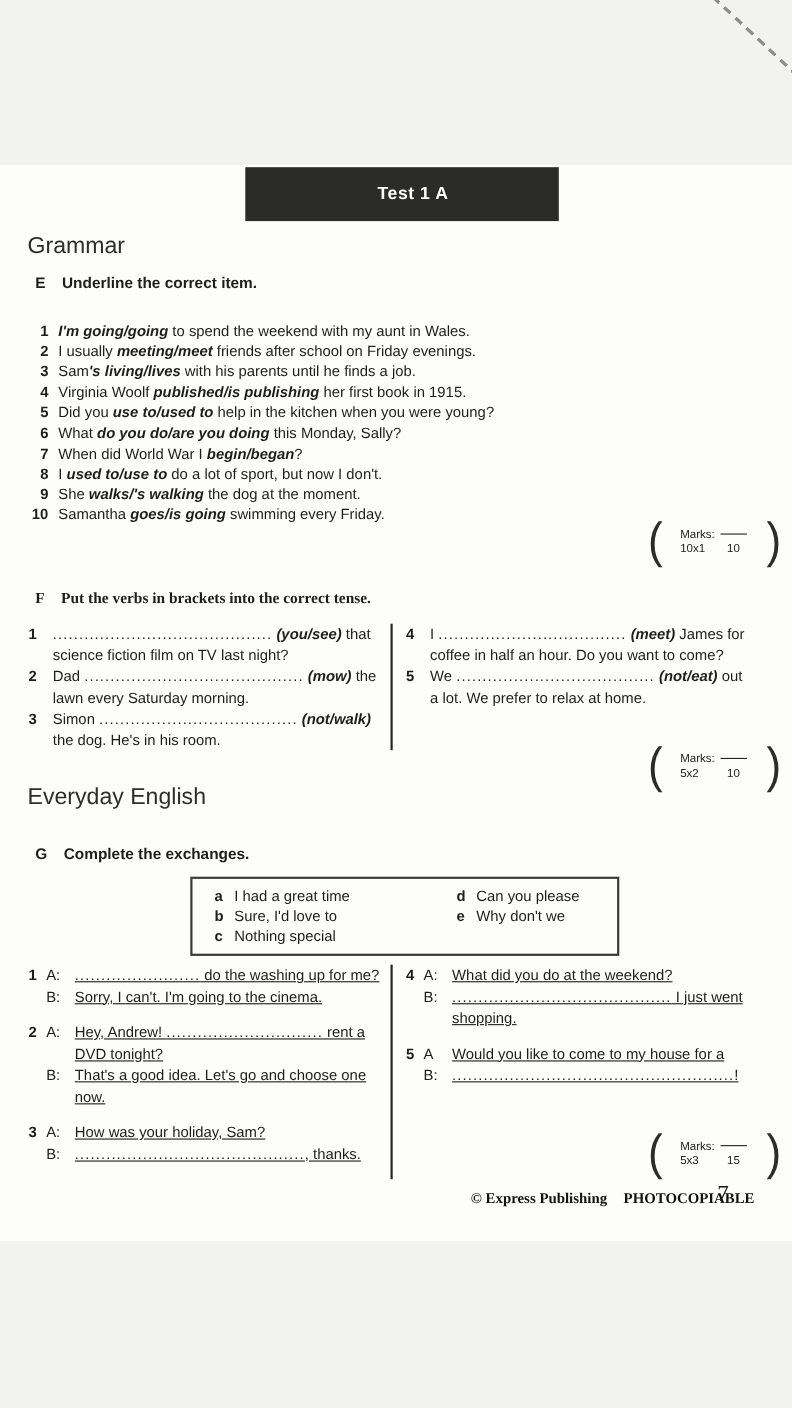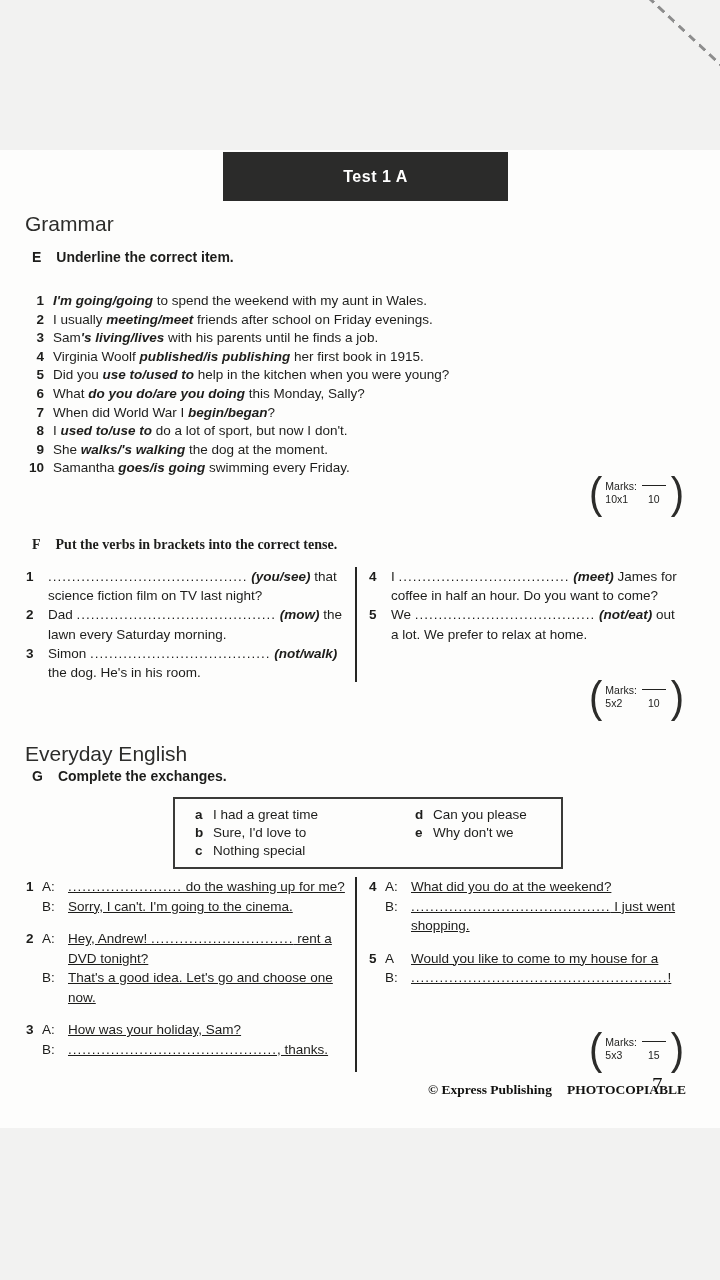--- a/index.html
+++ b/index.html
@@ -43,21 +43,21 @@
   .opt-box{position:absolute;left:173px;top:647px;width:390px;height:72px;
            border:2px solid #3a3a38;box-sizing:border-box;display:flex;
            padding:7px 0 0 20px;font-size:13.5px;line-height:18px;background:#fdfdfc;}
   .opt-col1{width:220px;}
   .opt-row{display:flex;}
   .opt-letter{width:18px;font-weight:bold;flex:none;}
 
   .marks{position:absolute;display:flex;align-items:center;}
   .paren{font-size:40px;font-weight:400;color:#2c2c2a;line-height:1;transform:scaleY(1.12);}
   .marks-grid{display:grid;grid-template-columns:auto 26px;column-gap:5px;row-gap:1px;
-              font-size:10.5px;color:#222220;margin:0 3px;align-items:center;}
+              font-size:10.5px;color:#222220;margin:0 16px;align-items:center;}
   .m-line{height:1.5px;background:#222220;width:24px;align-self:center;}
   .m-total{text-align:center;width:24px;}
 
   .footer-text{position:absolute;left:428px;top:932px;font-family:"Liberation Serif",serif;
                font-weight:bold;font-size:13.5px;color:#121210;}
   .footer-text .photoc{margin-left:15px;}
   .page-num{position:absolute;left:652px;top:923px;font-family:"Liberation Serif",serif;
             font-size:21px;color:#121210;}
 </style>
 </head>
@@ -182,21 +182,21 @@
       <span class="paren">(</span>
       <div class="marks-grid">
         <span class="m-label">Marks:</span>
         <span class="m-line"></span>
         <span class="m-calc">5x2</span>
         <span class="m-total">10</span>
       </div>
       <span class="paren">)</span>
     </div>
 
-    <div class="h1" style="top:592px;">Everyday English</div>
+    <div class="h1" style="top:563px;">Everyday English</div>
 
     <div class="ex-header" style="top:618px;">
       <span class="ex-letter">G</span><span class="ex-title">Complete the exchanges.</span>
     </div>
 
     <div class="opt-box">
       <div class="opt-col1" id="opt-left">
           <div class="opt-row">
             <span class="opt-letter">a</span>
             <span>I had a great time</span>

